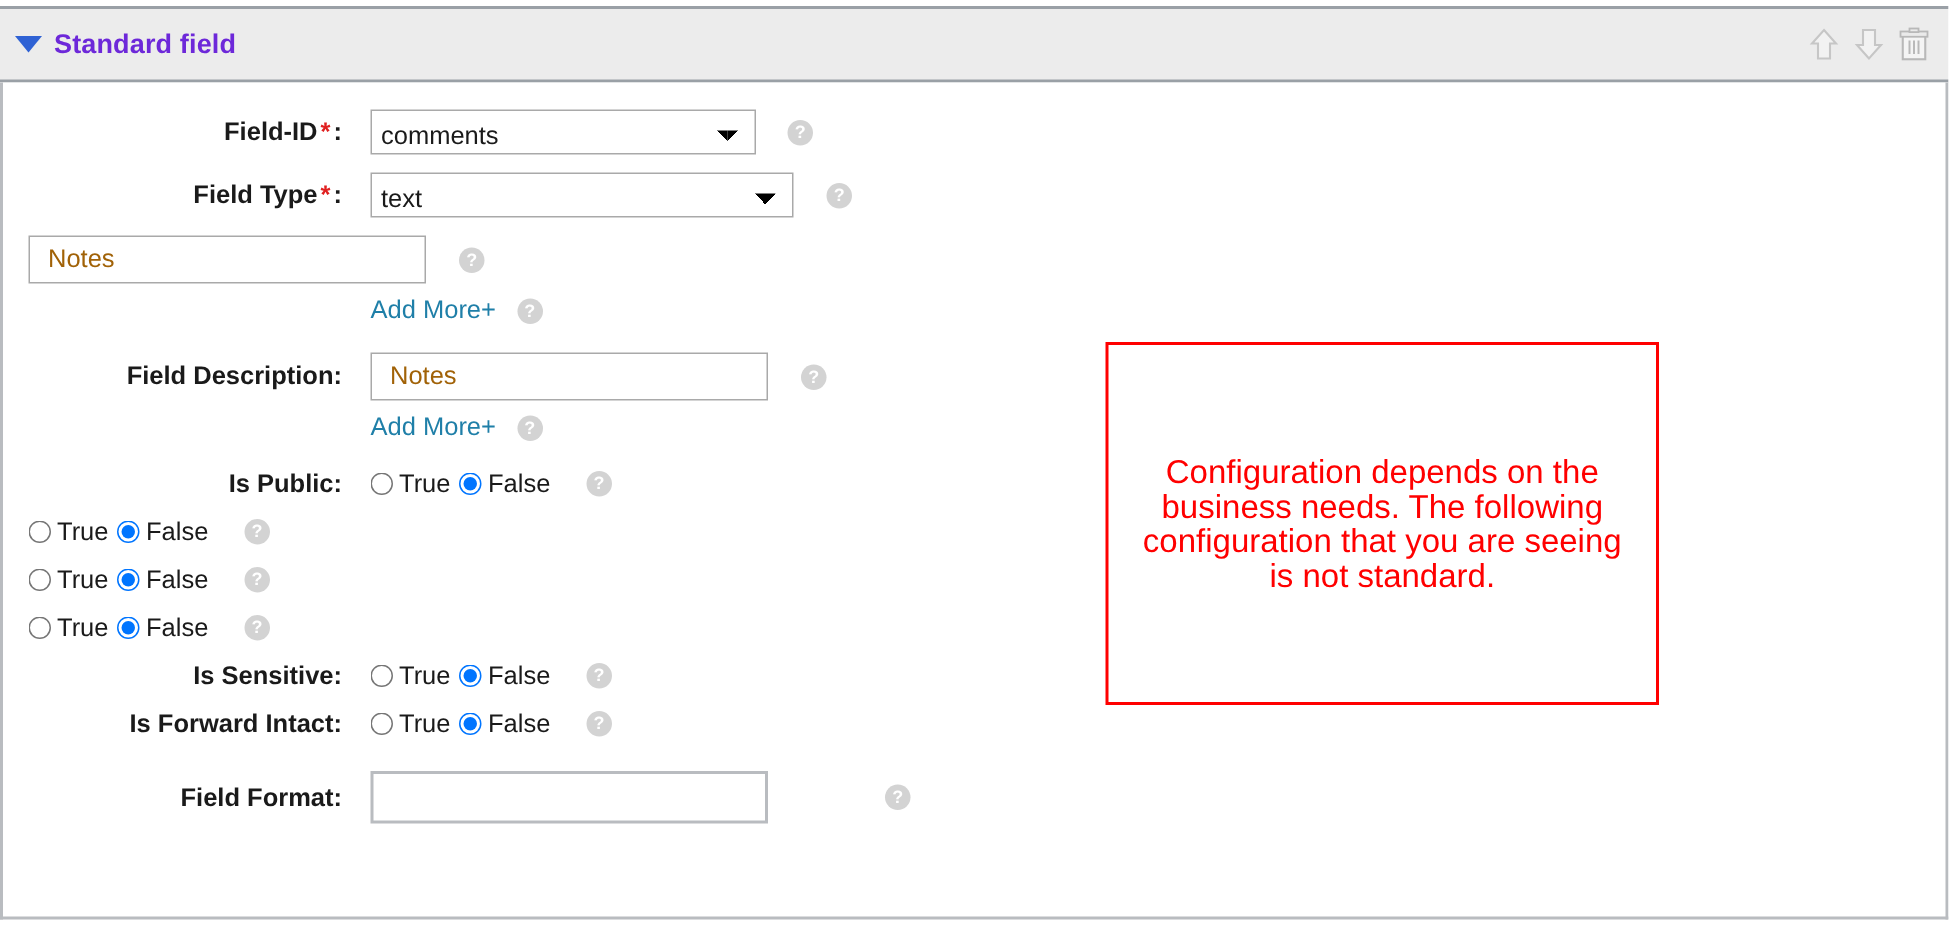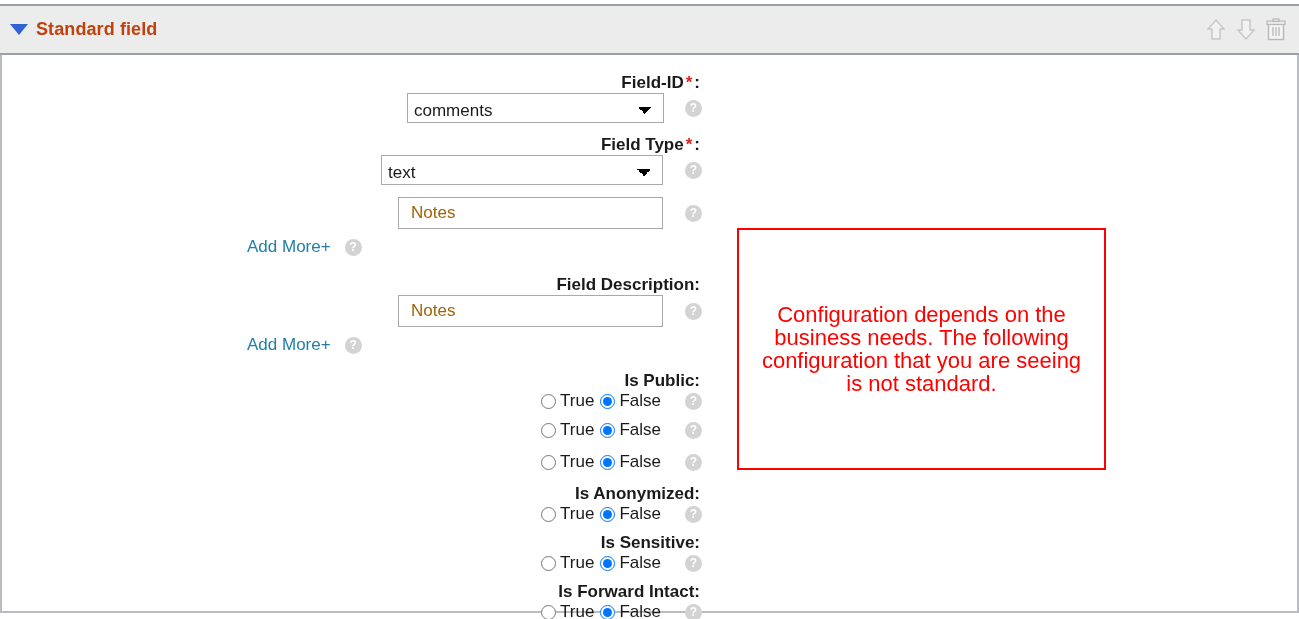--- a/index.html
+++ b/index.html
@@ -47,21 +47,21 @@
     border-left: 9px solid transparent;
     border-right: 9px solid transparent;
     border-top: 11px solid #2f62d4;
     cursor: pointer;
     flex: 0 0 auto;
   }
   .panel-title {
     margin-left: 8px;
     font-size: 18px;
     font-weight: bold;
-    color: #c2410c;
+    color: #6d28d9;
     letter-spacing: 0.1px;
   }
   .header-tools {
     position: absolute;
     right: 12px;
     top: 50%;
     transform: translateY(-50%);
     display: flex;
     align-items: center;
     gap: 8px;
@@ -90,23 +90,22 @@
   
   .form-rows {
     position: absolute;
     left: 0;
     top: 0;
     width: 700px;
   }
   .row {
     position: relative;
     display: flex;
-    align-items: flex-end;
+    align-items: center;
     min-height: 23px;
-    flex-direction: column;
   }
   .lbl {
     width: 228px;
     text-align: right;
     font-size: 17px;
     font-weight: bold;
     color: #1a1a1a;
     padding-right: 2px;
     box-sizing: border-box;
     white-space: nowrap;
@@ -352,21 +351,20 @@
                 </label>
                 <label class="radio-opt">
                   <input type="radio" name="required" checked="" style="">
                   <span>False</span>
                 </label>
               </div>
               <span class="help" style="margin-left: 24px;">?</span>
             </div>
           </div>
           <div class="row" style="margin-top: 9px;">
-            <div class="lbl">Is Anonymized:</div>
             <div class="ctl">
               <div class="radio-group">
                 <label class="radio-opt">
                   <input type="radio" name="is_anonymized" style="">
                   <span>True</span>
                 </label>
                 <label class="radio-opt">
                   <input type="radio" name="is_anonymized" checked="" style="">
                   <span>False</span>
                 </label>

